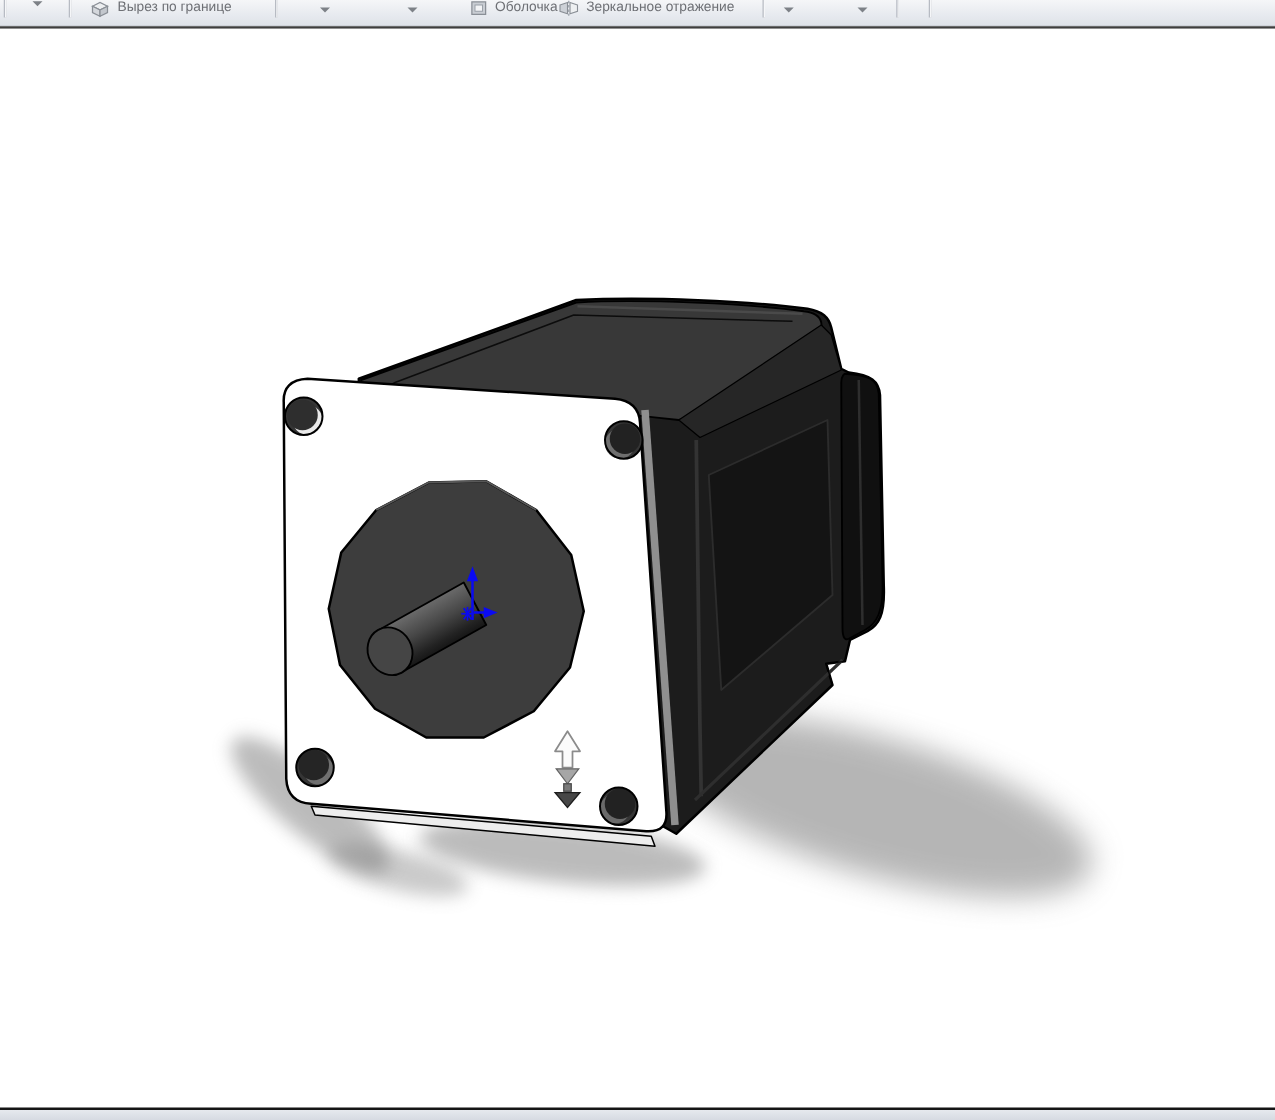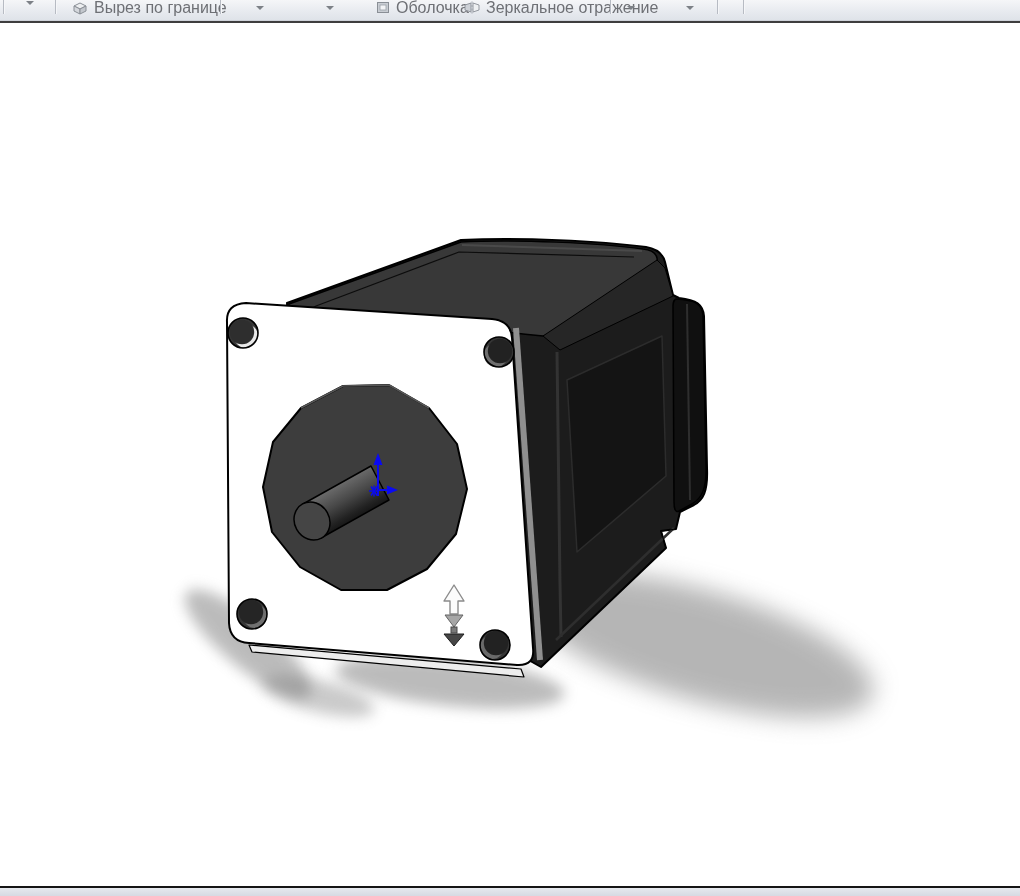--- a/index.html
+++ b/index.html
@@ -4,22 +4,22 @@
 <style>
   html,body{margin:0;padding:0;background:#fff;}
   .stage{position:relative;width:1020px;height:896px;overflow:hidden;
          font-family:"Liberation Sans",sans-serif;background:#fff;}
   
   .ribbon{position:absolute;left:0;top:0;width:1020px;height:20px;
           background:linear-gradient(#f5f6f8,#e7eaef 60%,#dfe3e9);
           border-bottom:1px solid #cfd3da;}
   .ribbon .sep{position:absolute;top:0;width:1px;height:14px;background:#b7bbc3;
                border-right:1px solid #f5f6f8;}
-  .rbtn{position:absolute;top:0;height:15px;display:flex;align-items:center;gap:6px;
-        color:#6e7075;font-size:16px;white-space:nowrap;cursor:default;}
+  .rbtn{position:absolute;top:0;height:15px;display:flex;align-items:flex-start;gap:6px;
+        color:#6e7075;font-size:11px;white-space:nowrap;cursor:default;}
   .rbtn svg{display:block;}
   .caret{position:absolute;width:0;height:0;border-left:4px solid transparent;
          border-right:4px solid transparent;border-top:4px solid #7d8187;}
   .gfx-border{position:absolute;left:0;top:21px;width:1020px;height:2px;background:#3e3e3e;}
   
   .headsup{position:absolute;left:289px;top:27px;height:20px;display:flex;
            align-items:center;gap:6px;}
   .hbtn{display:flex;align-items:center;justify-content:center;width:18px;height:18px;}
   .hbtn svg{display:block;}
   .hbtn.disabled{opacity:.55;filter:grayscale(1);}
@@ -61,21 +61,21 @@
     <div class="rbtn" style="left:376px">
       <span>
         <svg width="14" height="13" viewBox="0 0 14 13">
           <rect x="1.5" y="1.5" width="11" height="10" fill="#c9cdd3" stroke="#8a8f96"></rect>
           <rect x="4" y="4" width="6" height="5" fill="#f3f4f6" stroke="#9aa0a8" stroke-width="0.8"></rect>
         </svg>
       </span>
       <span>Оболочка</span>
     </div>
 
-    <div class="rbtn" style="left:464px">
+    <div class="rbtn" style="left:447px">
       <span>
         <svg width="16" height="13" viewBox="0 0 16 13">
           <polygon points="1,4 7,2 7,11 1,9" fill="#cdd1d7" stroke="#8a8f96" stroke-width="0.9"></polygon>
           <polygon points="15,4 9,2 9,11 15,9" fill="#eef0f2" stroke="#8a8f96" stroke-width="0.9"></polygon>
           <line x1="8" y1="0.5" x2="8" y2="12.5" stroke="#9aa0a8" stroke-dasharray="2 1.5"></line>
         </svg>
       </span>
       <span>Зеркальное отражение</span>
     </div>
 

